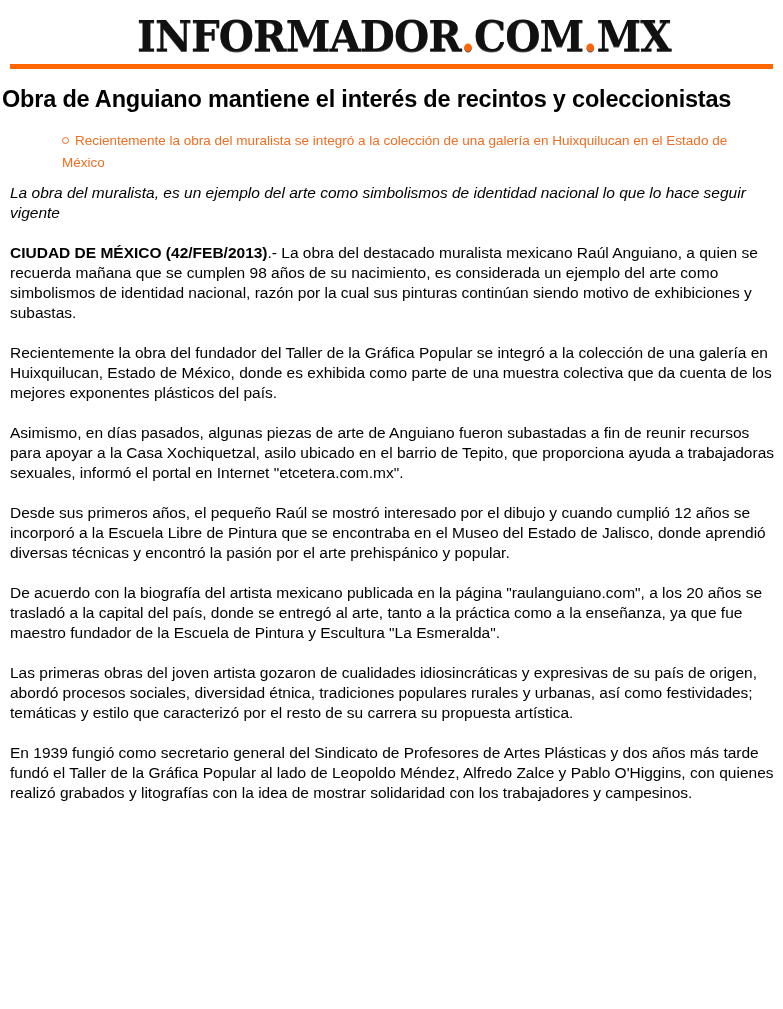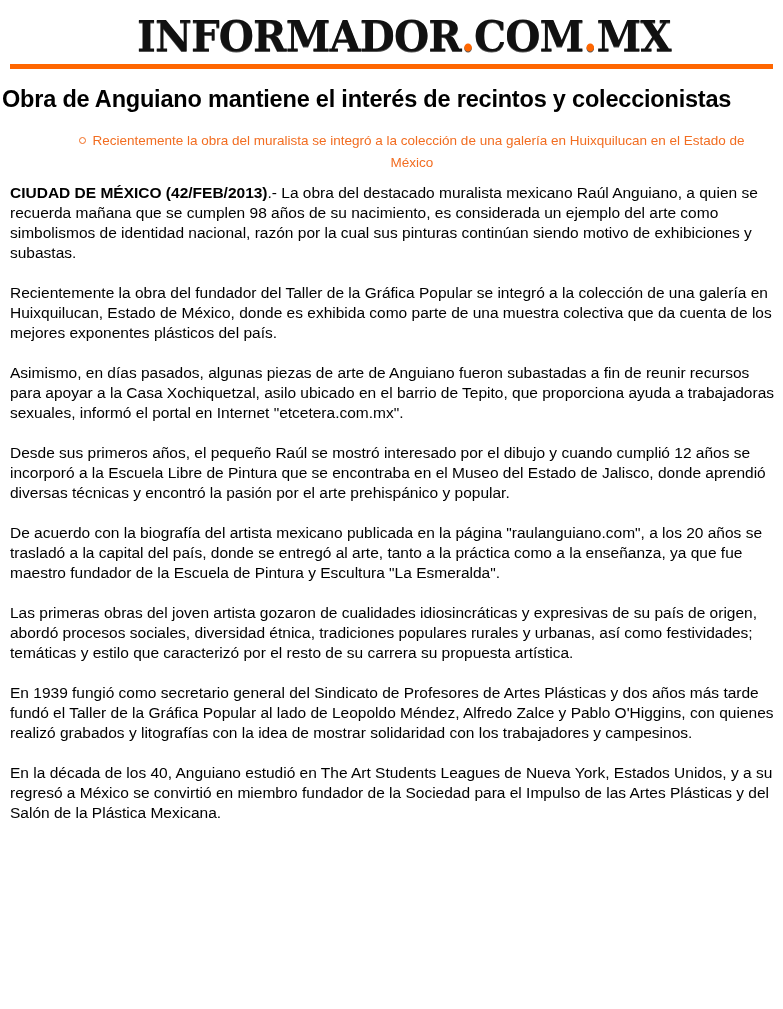--- a/index.html
+++ b/index.html
@@ -67,21 +67,20 @@
       position: absolute;
       left: 62px;
       top: 130px;
       width: 700px;
       margin: 0;
       padding: 0;
       list-style: none;
       color: #f26d21;
       font-size: 13.5px;
       line-height: 22px;
-      text-align: center;
     }
     .summary-list li {
       position: relative;
       padding-left: 0;
     }
     .bullet {
       display: inline-block;
       width: 7px;
       height: 7px;
       border: 1px solid #f26d21;
@@ -120,21 +119,21 @@
 
 <h1 class="headline">Obra de Anguiano mantiene el interés de recintos y coleccionistas</h1>
 
 <ul class="summary-list">
   <li>
     <span class="bullet"></span><span class="summary-text">Recientemente la obra del muralista se integró a la colección de una galería en Huixquilucan en el Estado de México</span>
   </li>
 </ul>
 
 <article class="article">
+  <p class="lead">La obra del muralista, es un ejemplo del arte como simbolismos de identidad nacional lo que lo hace seguir vigente</p>
   <p><strong class="dateline">CIUDAD DE MÉXICO (42/FEB/2013)</strong><span>.- La obra del destacado muralista mexicano Raúl Anguiano, a quien se recuerda mañana que se cumplen 98 años de su nacimiento, es considerada un ejemplo del arte como simbolismos de identidad nacional, razón por la cual sus pinturas continúan siendo motivo de exhibiciones y subastas.</span></p>
   <p>Recientemente la obra del fundador del Taller de la Gráfica Popular se integró a la colección de una galería en Huixquilucan, Estado de México, donde es exhibida como parte de una muestra colectiva que da cuenta de los mejores exponentes plásticos del país.</p>
   <p>Asimismo, en días pasados, algunas piezas de arte de Anguiano fueron subastadas a fin de reunir recursos para apoyar a la Casa Xochiquetzal, asilo ubicado en el barrio de Tepito, que proporciona ayuda a trabajadoras sexuales, informó el portal en Internet "etcetera.com.mx".</p>
   <p>Desde sus primeros años, el pequeño Raúl se mostró interesado por el dibujo y cuando cumplió 12 años se incorporó a la Escuela Libre de Pintura que se encontraba en el Museo del Estado de Jalisco, donde aprendió diversas técnicas y encontró la pasión por el arte prehispánico y popular.</p>
   <p>De acuerdo con la biografía del artista mexicano publicada en la página "raulanguiano.com", a los 20 años se trasladó a la capital del país, donde se entregó al arte, tanto a la práctica como a la enseñanza, ya que fue maestro fundador de la Escuela de Pintura y Escultura "La Esmeralda".</p>
   <p>Las primeras obras del joven artista gozaron de cualidades idiosincráticas y expresivas de su país de origen, abordó procesos sociales, diversidad étnica, tradiciones populares rurales y urbanas, así como festividades; temáticas y estilo que caracterizó por el resto de su carrera su propuesta artística.</p>
   <p>En 1939 fungió como secretario general del Sindicato de Profesores de Artes Plásticas y dos años más tarde fundó el Taller de la Gráfica Popular al lado de Leopoldo Méndez, Alfredo Zalce y Pablo O'Higgins, con quienes realizó grabados y litografías con la idea de mostrar solidaridad con los trabajadores y campesinos.</p>
-  <p>En la década de los 40, Anguiano estudió en The Art Students Leagues de Nueva York, Estados Unidos, y a su regresó a México se convirtió en miembro fundador de la Sociedad para el Impulso de las Artes Plásticas y del Salón de la Plástica Mexicana.</p>
 </article>
 
 </body></html>

